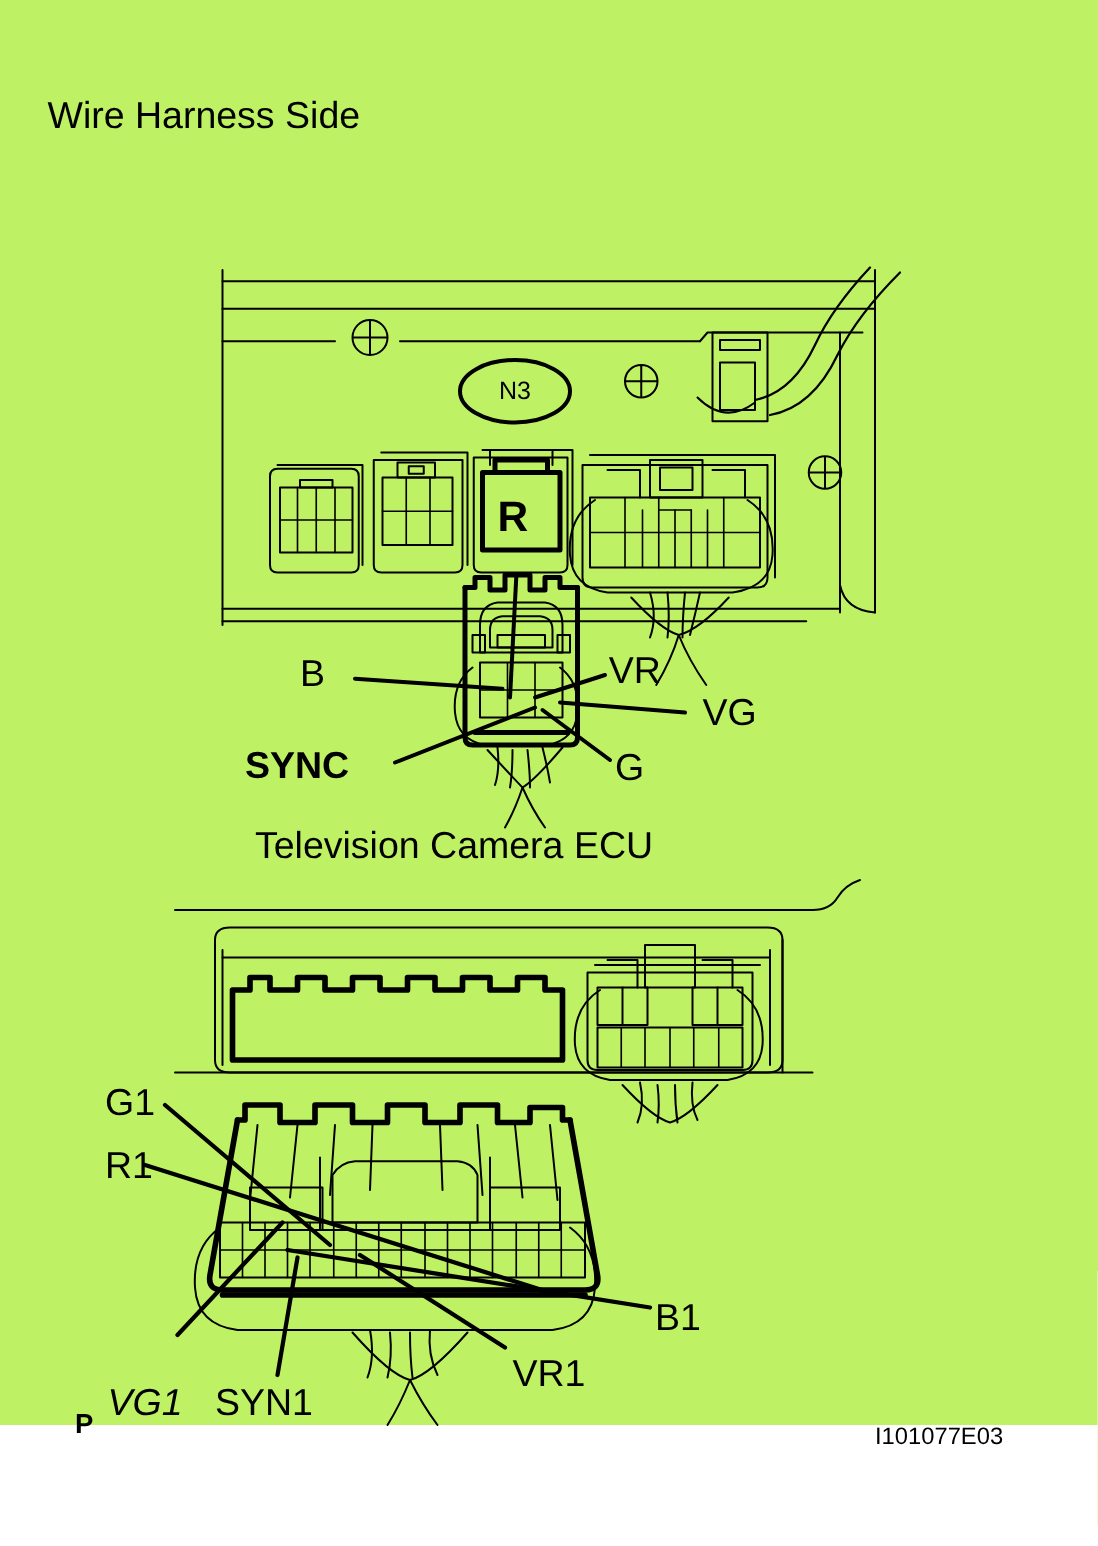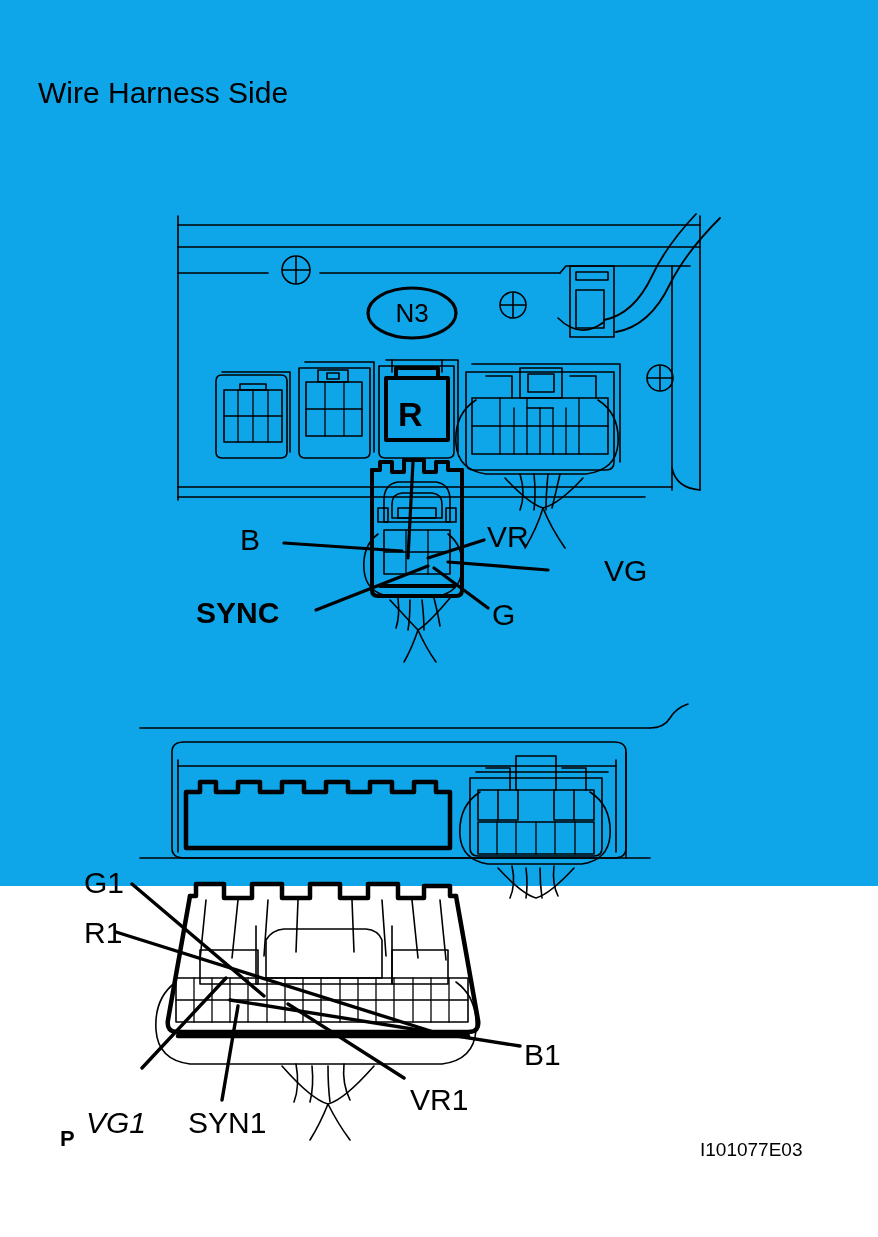--- a/index.html
+++ b/index.html
@@ -4,33 +4,33 @@
 <title>Wire Harness Side Diagram</title>
 <style>
   html,body{margin:0;padding:0;background:#ffffff;}
   body{
     width:878px;height:1237px;
     font-family:"Liberation Sans", sans-serif;
     color:#000000;
     overflow:hidden;
     position:relative;
   }
-  #stage{position:relative;width:878px;height:886px;background:#0ea5e9;}
+  #stage{position:relative;width:878px;height:1140px;background:#bef264;}
   svg#diagram{position:absolute;left:0;top:0;width:878px;height:1237px;}
   .txt{position:absolute;white-space:pre;color:#000;line-height:1;}
   .t-title{font-size:30px;}
   .t-heading{font-size:30px;}
   .t-label{font-size:30px;}
   .t-code{font-size:19px;}
   .t-p{font-size:22px;font-weight:bold;}
   .badge-wrap{position:absolute;}
   .badge-wrap span{
     position:absolute;left:0;top:0;width:100%;height:100%;
     display:flex;align-items:center;justify-content:center;
-    font-size:26px;
+    font-size:20px;
   }
   .t-r{font-size:34px;font-weight:bold;}
 </style>
 </head>
 <body>
 
 <div id="stage">
 
   <svg id="diagram" viewBox="0 0 878 1237">
     <g fill="none" stroke="#000" stroke-width="1.6" stroke-linecap="round" stroke-linejoin="round">
@@ -273,30 +273,31 @@
     <svg width="92" height="54" viewBox="0 0 92 54">
       <ellipse cx="46" cy="27" rx="44" ry="25" fill="none" stroke="#000" stroke-width="3.2"></ellipse>
     </svg>
     <span>N3</span>
   </div>
 
   <div class="txt t-r" style="left:398px;top:397px;">R</div>
 
   <div class="txt t-label" style="left:240px;top:525px;">B</div>
   <div class="txt t-label" style="left:487px;top:522px;">VR</div>
-  <div class="txt t-label" style="left:562px;top:556px;margin-left:42px;">VG</div>
+  <div class="txt t-label" style="left:562px;top:556px;">VG</div>
   <div class="txt t-label" style="left:196px;top:598px;font-weight:bold;">SYNC</div>
   <div class="txt t-label" style="left:492px;top:600px;">G</div>
 
+  <div class="txt t-heading" style="left:204px;top:662px;">Television Camera ECU</div>
 
 
   <div class="txt t-label" style="left:84px;top:868px;">G1</div>
   <div class="txt t-label" style="left:84px;top:918px;">R1</div>
   <div class="txt t-label" style="left:524px;top:1040px;">B1</div>
   <div class="txt t-label" style="left:86px;top:1108px;font-style:italic;">VG1</div>
-  <div class="txt t-label" style="left:188px;top:1108px;">SYN1</div>
+  <div class="txt t-label" style="left:172px;top:1108px;">SYN1</div>
   <div class="txt t-label" style="left:410px;top:1085px;">VR1</div>
 
   <div class="txt t-p" style="left:60px;top:1128px;">P</div>
 
   <div class="txt t-code" style="left:700px;top:1140px;text-align:center;">I101077E03</div>
 
 </div>
 
 </body></html>

